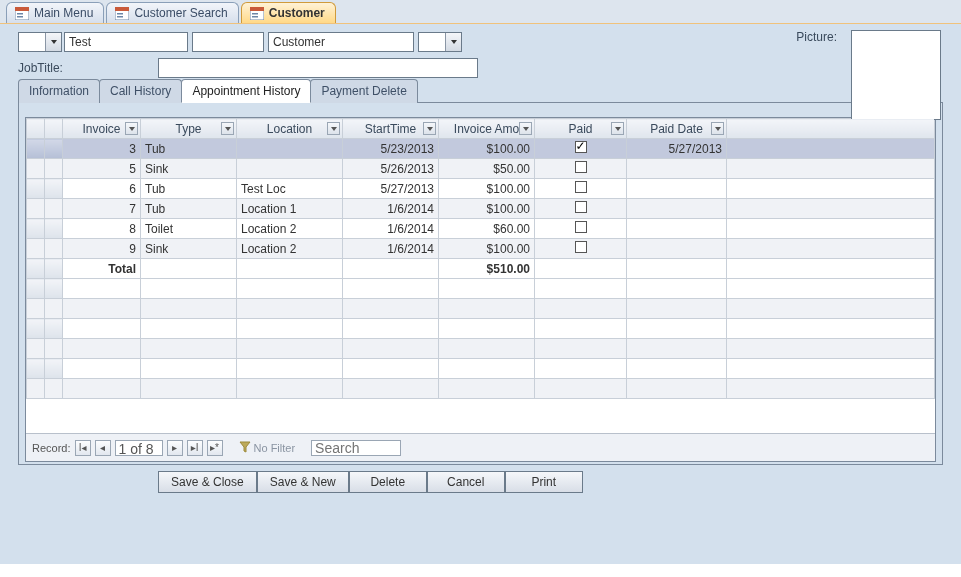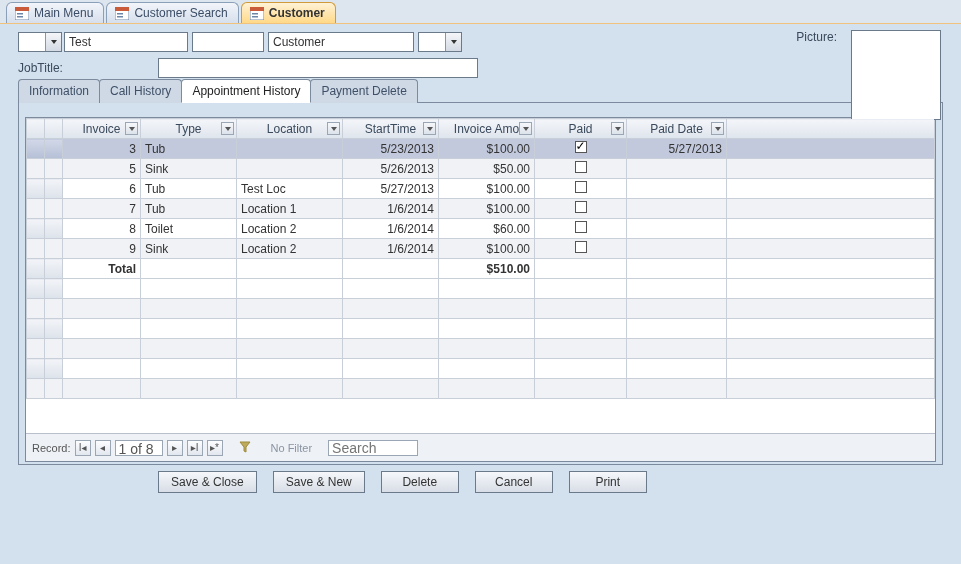--- a/index.html
+++ b/index.html
@@ -178,23 +178,23 @@
   }
   .nav-bar {
     height:28px;border-top:1px solid #b8c0cb;background:#eef1f6;
     display:flex;align-items:center;gap:4px;padding:0 6px;font-size:11px;color:#555;
   }
   .nav-btn {
     width:16px;height:16px;border:1px solid #9aa6b4;background:linear-gradient(#fcfdfe,#e2e7ef);
     display:flex;align-items:center;justify-content:center;color:#555;font-size:10px;
   }
   .nav-input{width:48px;height:16px;border:1px solid #9aa6b4;background:#fff;padding:0 3px;font-size:14px;}
-  .filter-chip{display:flex;align-items:center;gap:20px;color:#8a94a2;}
+  .filter-chip{display:flex;align-items:center;gap:3px;color:#8a94a2;}
   .bottom-actions{
-    display:flex;gap:16px;margin-top:6px;margin-left:140px;
+    display:flex;gap:0;margin-top:6px;margin-left:140px;
   }
   .bottom-actions .btn{min-width:78px;text-align:center;}
 </style>
 </head>
 <body>
 
 <div class="doc-tabs">
   <div class="doc-tab">
     <span class="form-icon">
         <svg width="14" height="13">

